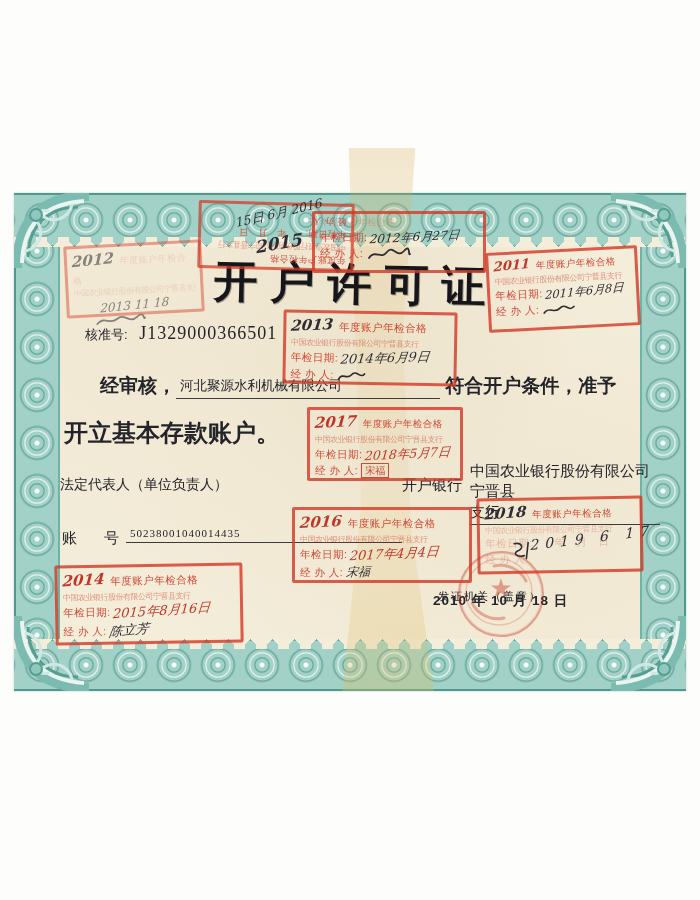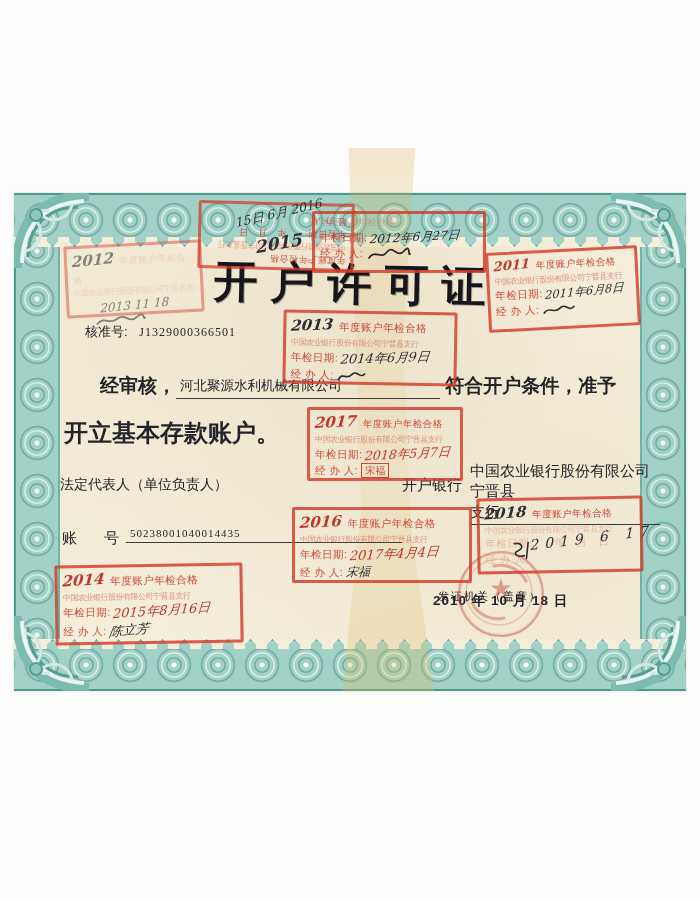--- a/index.html
+++ b/index.html
@@ -137,21 +137,21 @@
         <circle cx="22" cy="22" r="6" fill="#8fc8bd" stroke="#569e91" stroke-width="2"></circle>
       </svg>
     </div>
 
     <div class="inner">
 
       <div class="t title" style="left:172px;top:62px;width:340px;text-align:center;">开户许可证</div>
 
       <div class="t" style="left:71px;top:130px;font-size:13px;">
         <span>核准号:</span>
-        <span class="num" style="font-size:12px;margin-left:8px;">J1329000366501</span>
+        <span class="num" style="font-size:18px;margin-left:8px;">J1329000366501</span>
       </div>
 
 
       <div class="t" style="left:86px;top:180px;font-size:19px;font-weight:bold;">
         <span>经审核，</span><span class="ul" style="width:256px;font-size:13.5px;font-weight:normal;vertical-align:2px;">河北聚源水利机械有限公司</span>
         <span>符合开户条件，准予</span>
       </div>
 
       <div class="t" style="left:50px;top:224px;font-size:24px;font-weight:bold;">开立基本存款账户。</div>
 

